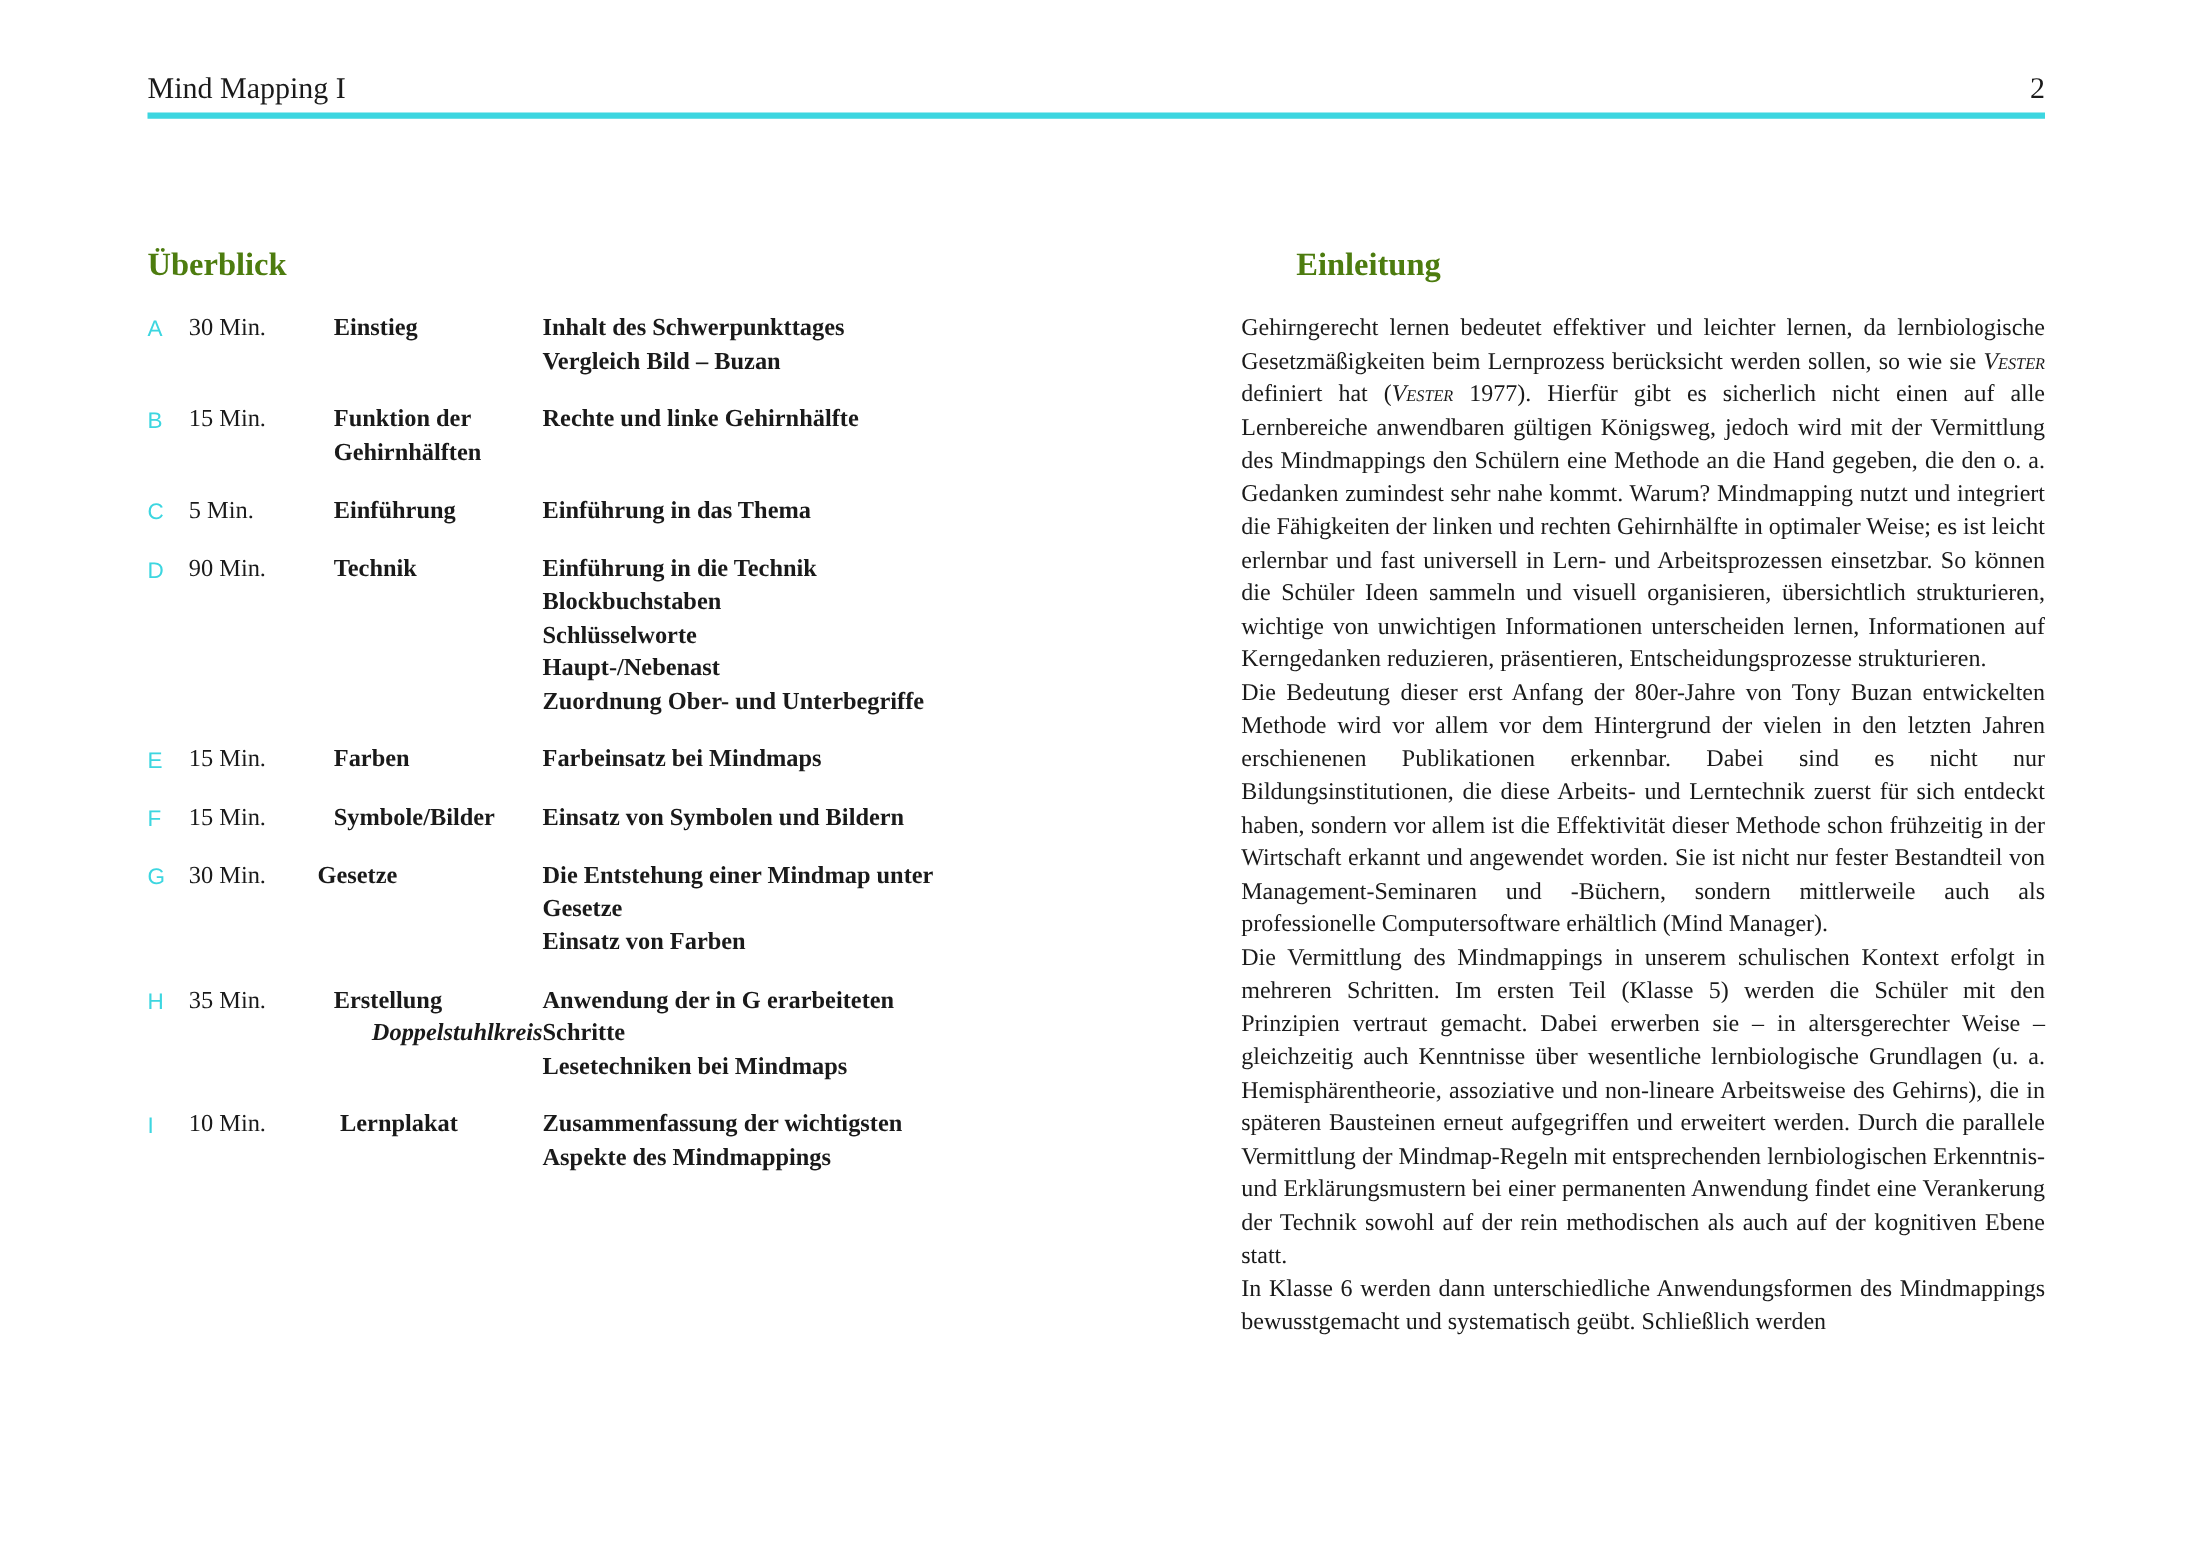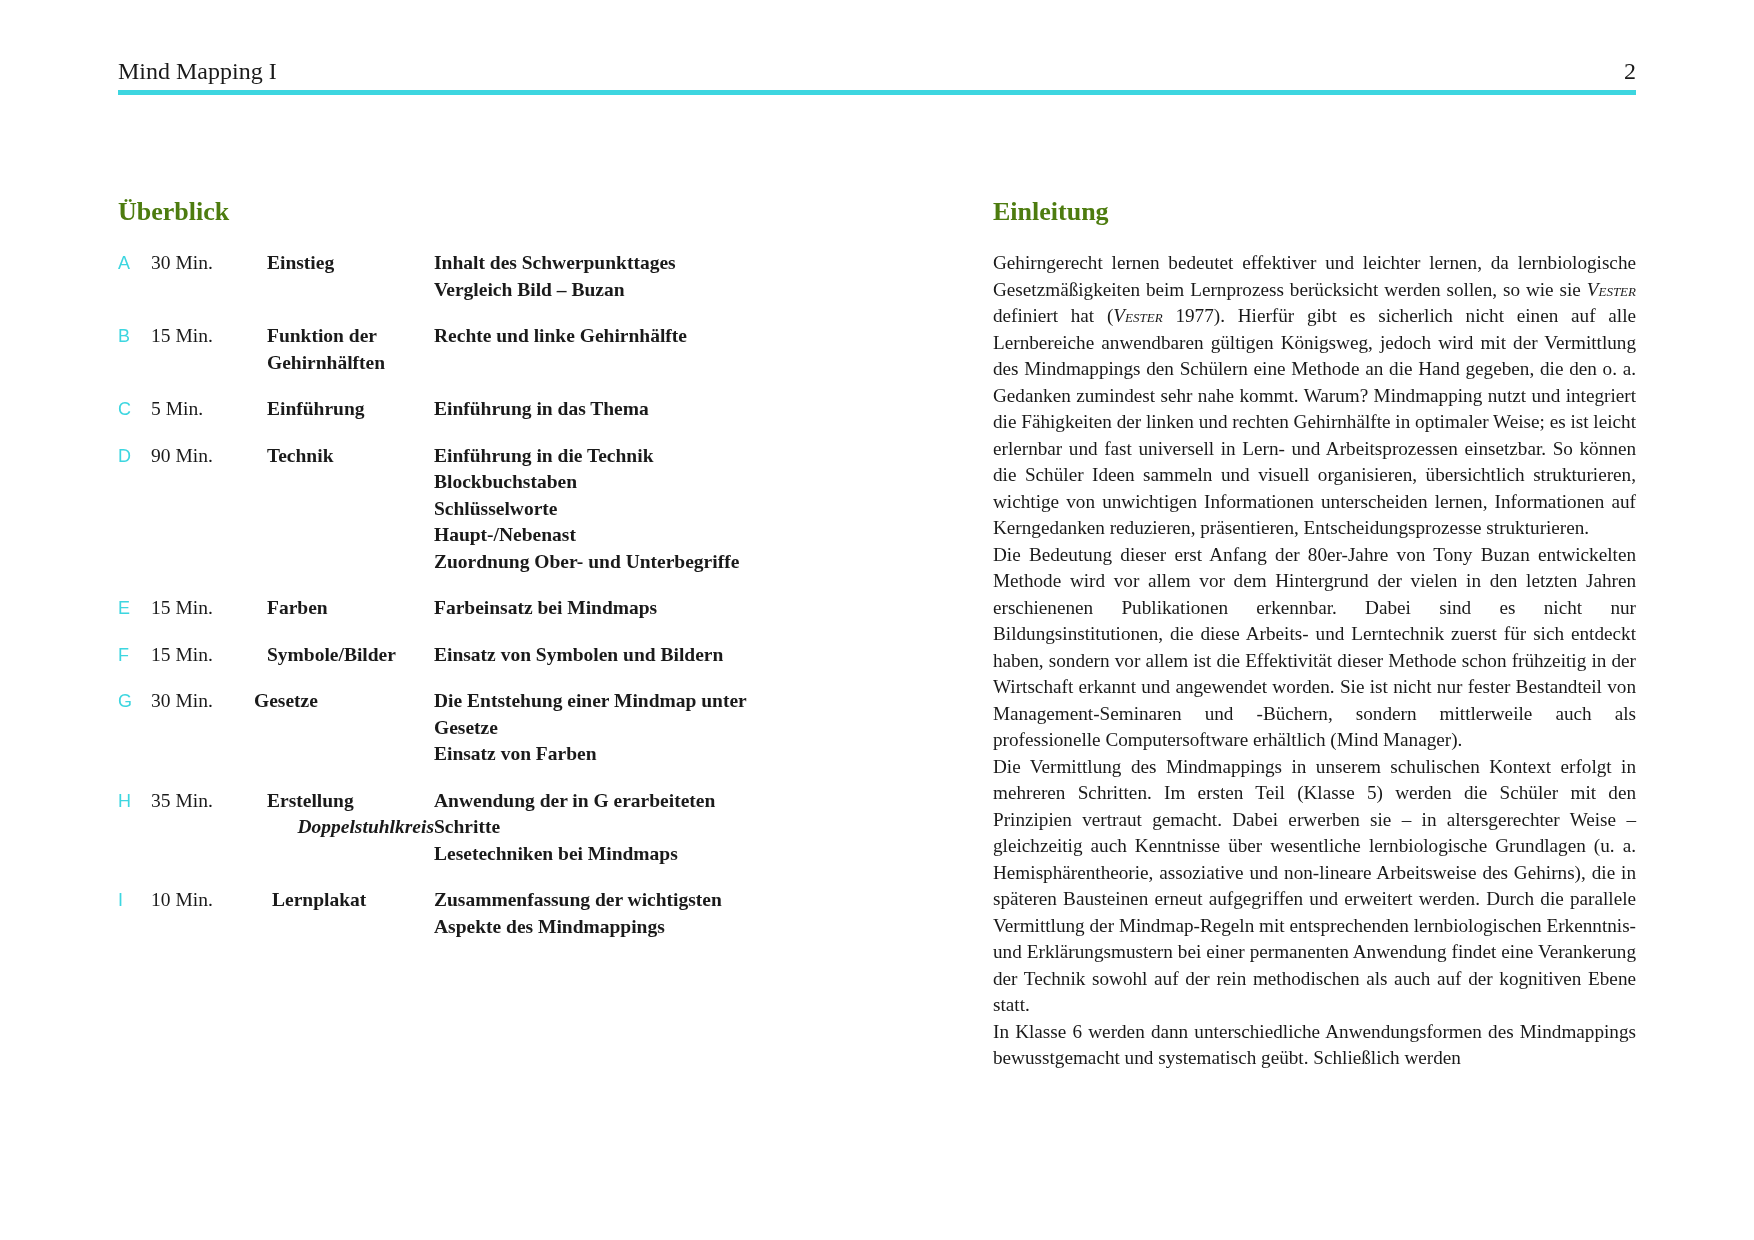--- a/index.html
+++ b/index.html
@@ -45,21 +45,21 @@
       position: absolute;
       top: 166px;
       font-family: "Liberation Serif", "DejaVu Serif", serif;
       font-weight: bold;
       font-size: 26px;
       line-height: 28px;
       color: #4d7c0f;
       margin-top: 32px;
     }
     .overview-heading { left: 118px; }
-    .intro-heading { left: 993px; }
+    .intro-heading { left: 1037px; }
 
     .overview-table {
       position: absolute;
       left: 118px;
       top: 250px;
       width: 680px;
     }
     .row {
       position: relative;
       display: flex;

